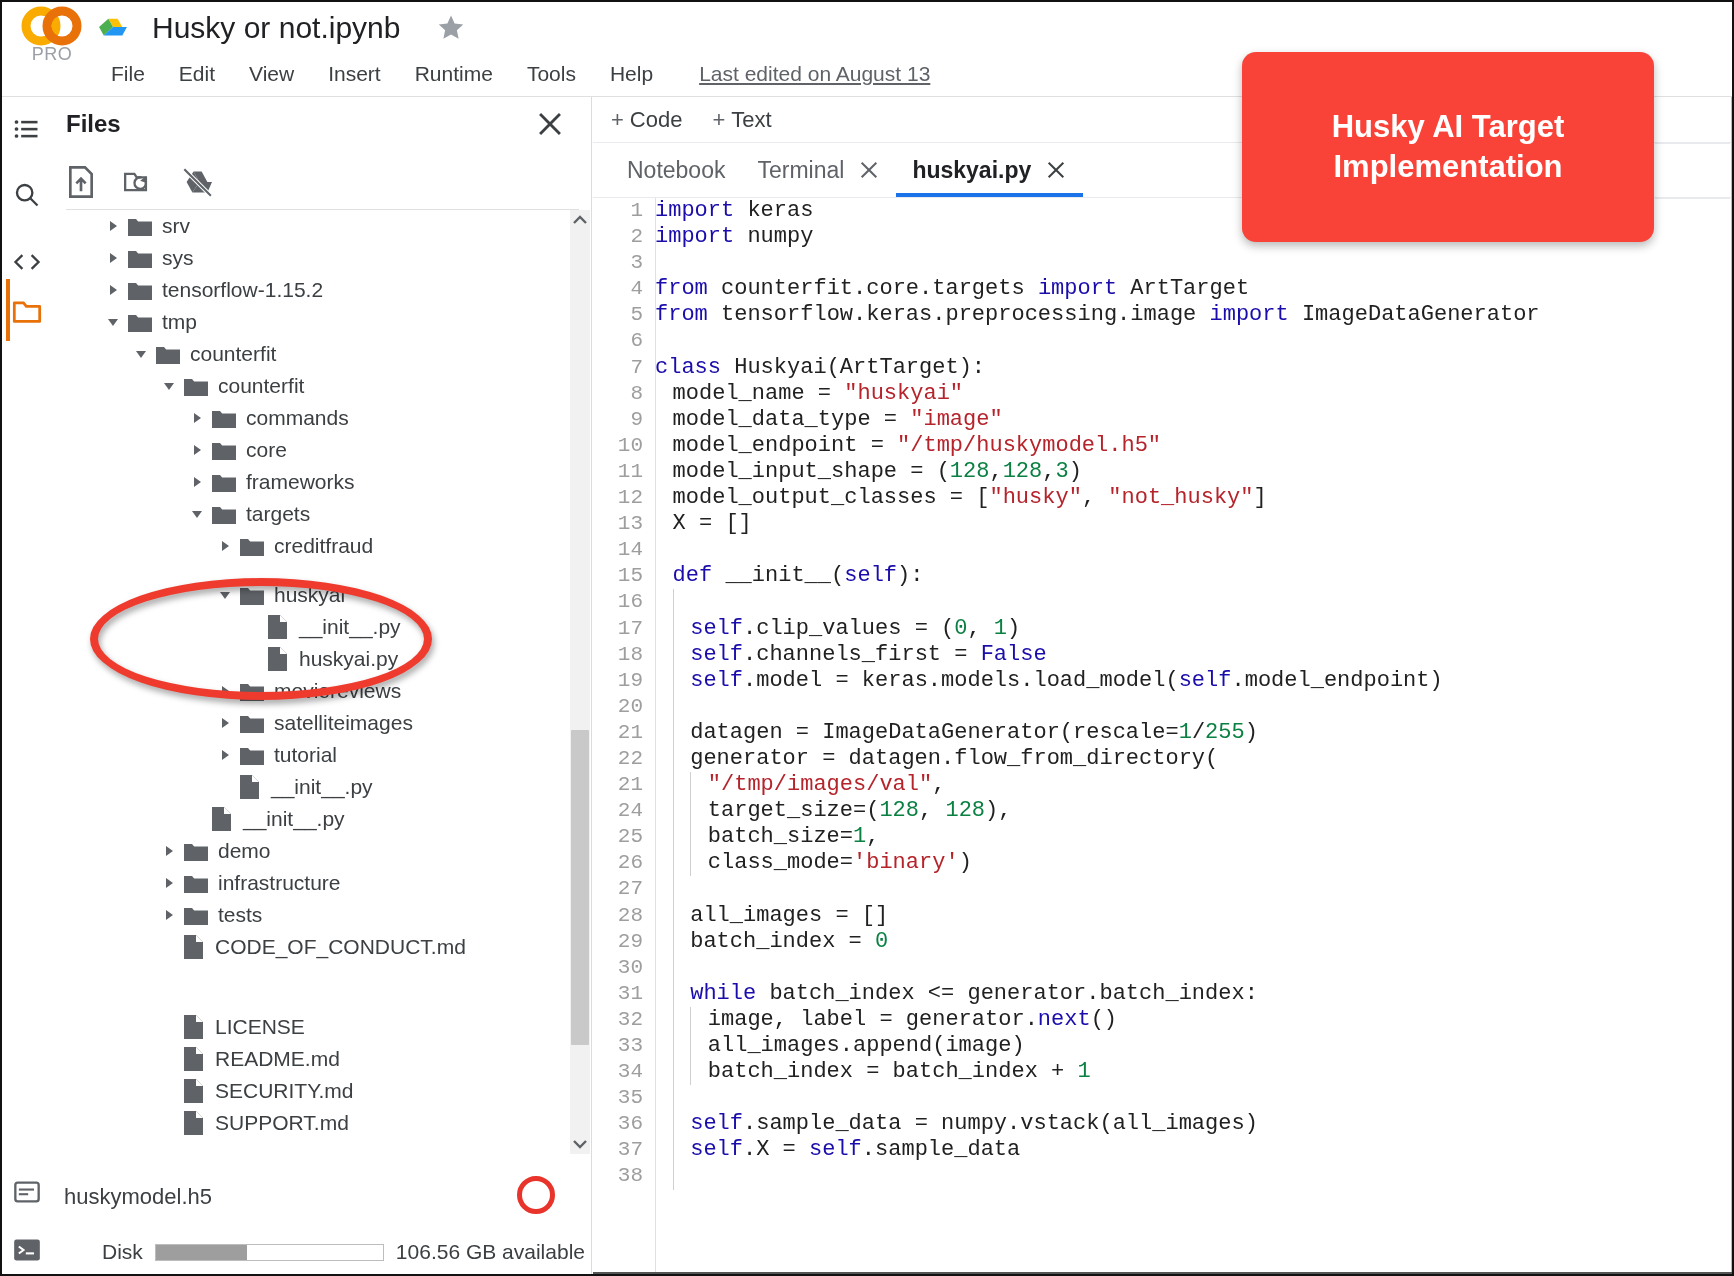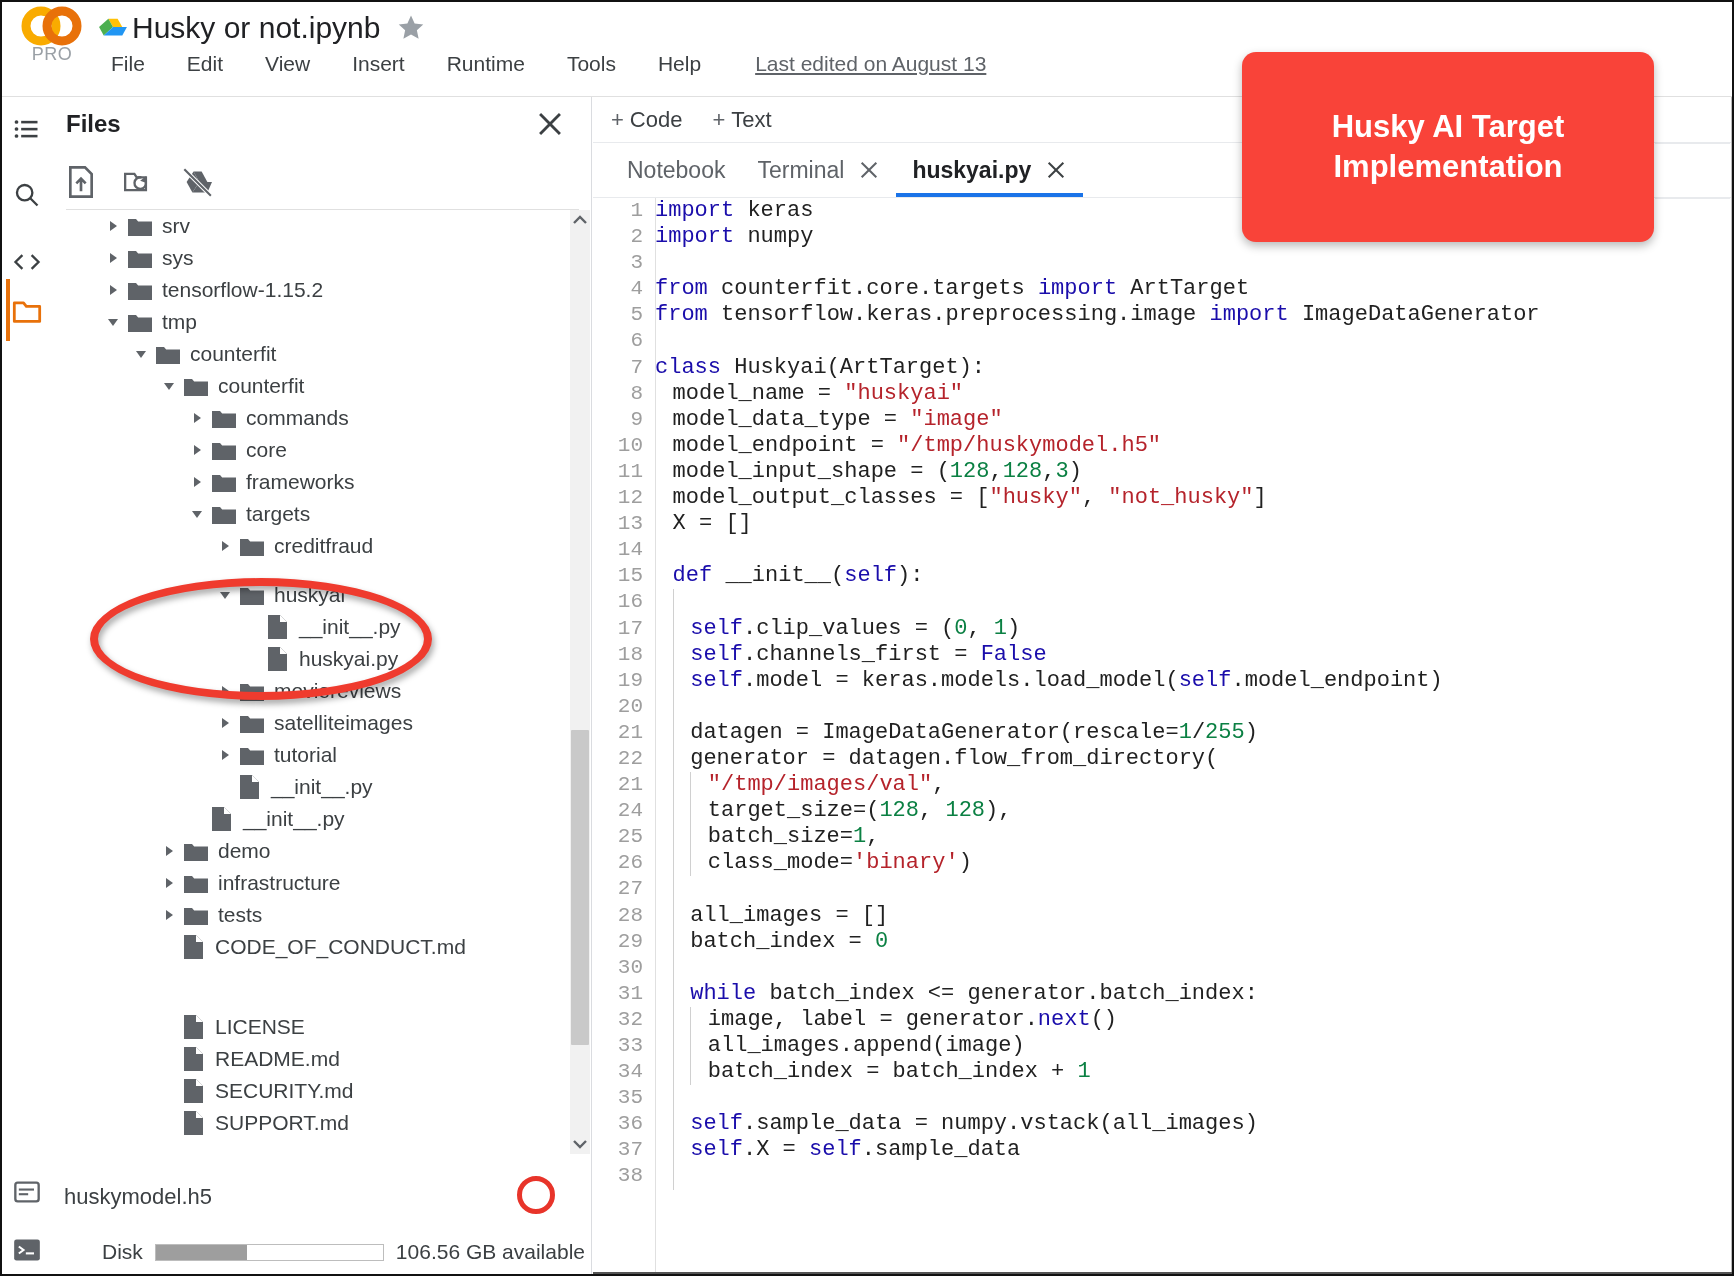--- a/index.html
+++ b/index.html
@@ -26,32 +26,32 @@
     position: absolute; left: 12px; top: 4px; width: 76px; height: 62px;
     text-align: center;
   }
   .colab-logo svg { display: block; margin: 0 auto; }
   .colab-pro {
     font-size: 18px; color: #9aa0a6; letter-spacing: .5px;
     font-family: "Liberation Sans", sans-serif; line-height: 16px;
   }
   .title-row {
     position: absolute; left: 96px; top: 4px; height: 44px;
-    display: flex; align-items: center; gap: 4px;
+    display: flex; align-items: center; gap: 24px;
   }
   .drive-icon { width: 30px; height: 26px; display:block; }
   .doc-title {
     font-size: 30px; color: #202124; white-space: nowrap;
     font-family: "Liberation Sans", sans-serif;
   }
   .star-icon { width: 30px; height: 30px; display:block; margin-left: 12px; }
 
   .menu-row {
     position: absolute; left: 96px; top: 50px; height: 34px;
-    display: flex; align-items: flex-start; gap: 16px;
+    display: flex; align-items: flex-end; gap: 8px;
   }
   .menu-item {
     font-size: 21px; color: #3c4043; padding: 0 13px; cursor: default;
     white-space: nowrap;
   }
   .last-edited {
     font-size: 21px; color: #5f6368; text-decoration: underline;
     margin-left: 25px; white-space: nowrap;
   }
 

